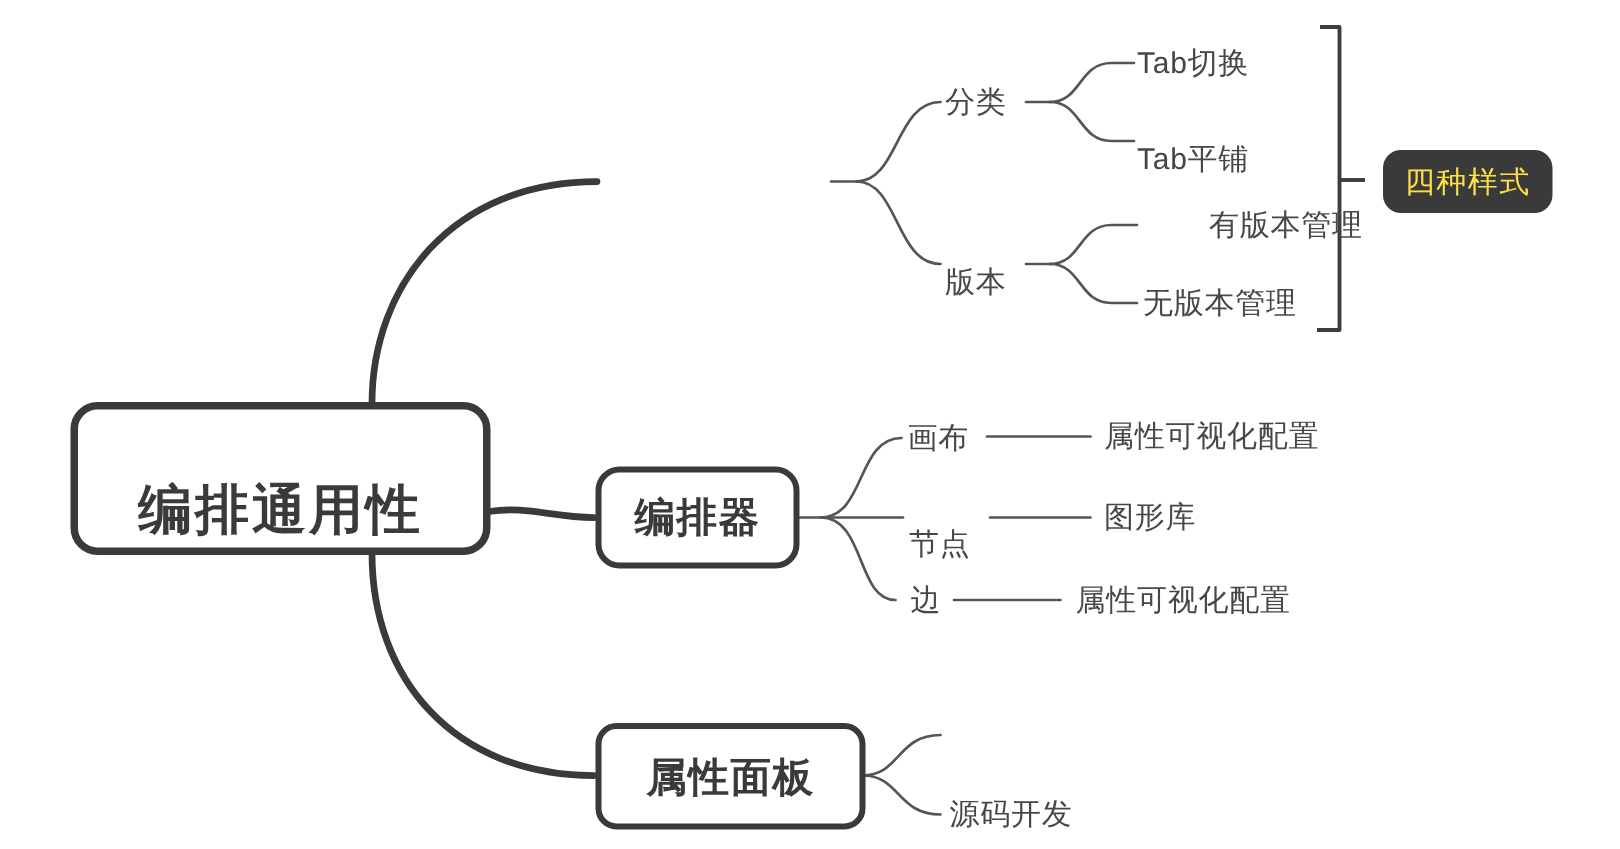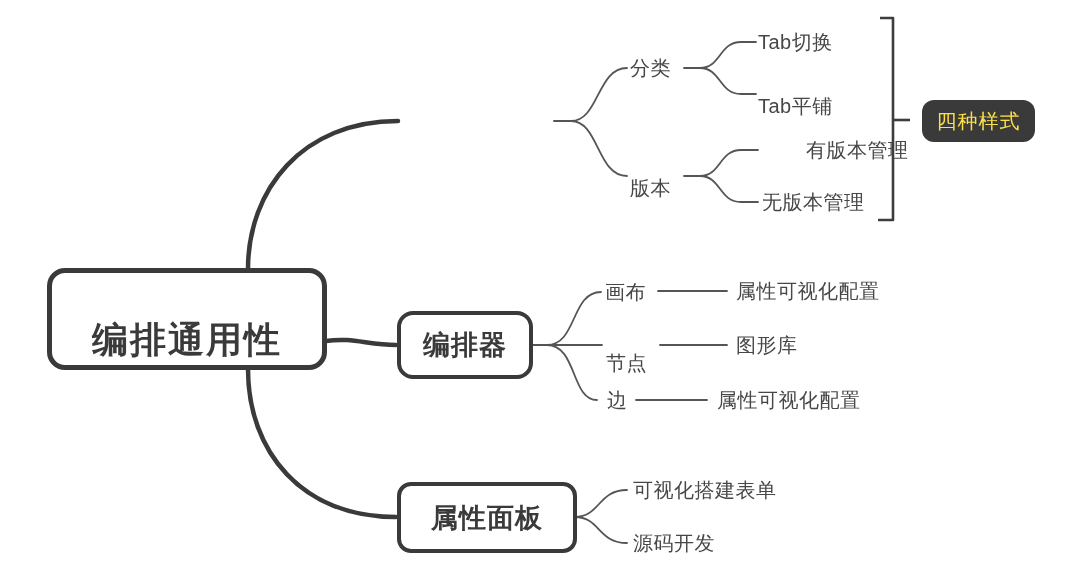--- a/index.html
+++ b/index.html
@@ -106,20 +106,19 @@
   <div class="leaf" style="left:762px;top:150px;margin-left:44px;">有版本管理</div>
   <div class="leaf" style="left:762px;top:202px;">无版本管理</div>
 
   <div class="leaf" style="left:605px;top:292px;">画布</div>
   <div class="leaf" style="left:736px;top:291px;">属性可视化配置</div>
   <div class="leaf" style="left:606px;top:363px;">节点</div>
   <div class="leaf" style="left:736px;top:345px;">图形库</div>
   <div class="leaf" style="left:607px;top:400px;">边</div>
   <div class="leaf" style="left:717px;top:400px;">属性可视化配置</div>
 
-  <div class="leaf" style="left:633px;top:490px;">可视化搭建表单</div>
   <div class="leaf" style="left:633px;top:543px;">源码开发</div>
 
   <div class="badge" style="left:922px;top:100px;width:113px;height:42px;">
     <span>四种样式</span>
   </div>
 
 </div>
 
 </body></html>

